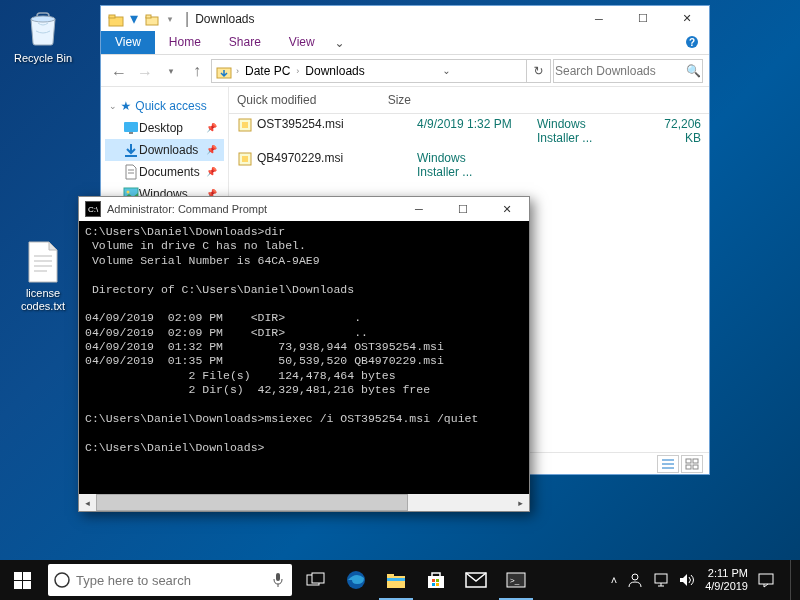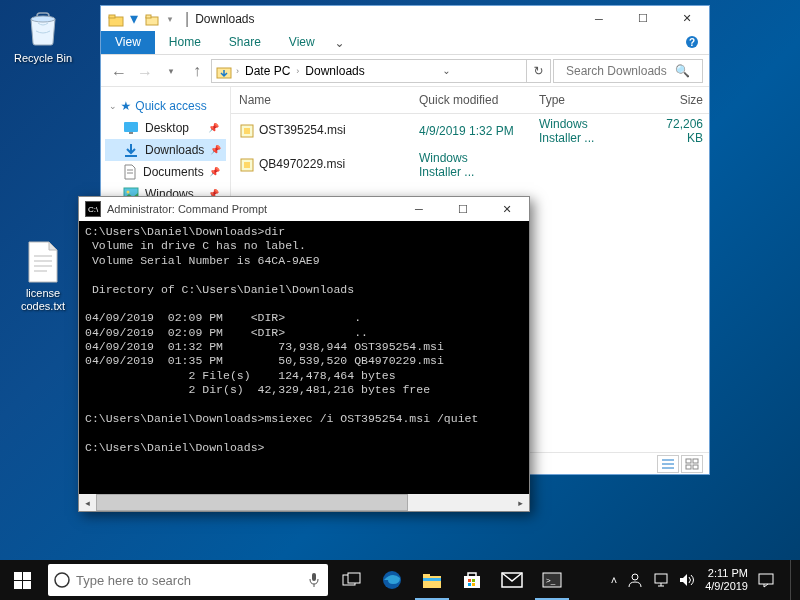--- a/index.html
+++ b/index.html
@@ -15,47 +15,47 @@
   
   .explorer { position: absolute; top: 5px; left: 100px; width: 610px; height: 470px; background: #ffffff; border: 1px solid #6ea2d6; display: flex; flex-direction: column; }
   .explorer-titlebar { height: 25px; display: flex; align-items: center; padding-left: 6px; background: #fff; }
   .explorer-titlebar .qatool { width:18px; display:flex; justify-content:center; }
   .explorer-titlebar .title-sep { color:#777; margin: 0 6px; }
   .explorer-titlebar .title-text { font-size: 12px; color:#222; }
   .winbtns { margin-left: auto; display: flex; }
   .winbtn { width: 44px; height: 25px; display:flex; align-items:center; justify-content:center; color:#333; font-size:11px; }
 
   .ribbon-tabs { display:flex; font-size:12px; align-items:stretch; height:24px; border-bottom:1px solid #ddd;}
-  .ribbon-tabs .tab { padding: 4px 14px; color:#0f766e; }
+  .ribbon-tabs .tab { padding: 4px 14px; color:#701a75; }
   .ribbon-tabs .tab.file { background:#1979ca; color:#fff;}
   .ribbon-tabs .help { margin-left:auto; padding:4px 10px; color:#1979ca;}
   .ribbon-tabs .expand{width:22px;display:flex;align-items:center;justify-content:center;color:#555;}
 
   .navbar { display:flex; align-items:center; height:32px; padding:0 6px; gap:2px; border-bottom:1px solid #e5e5e5;}
   .navbtn { width:24px; height:24px; display:flex;align-items:center;justify-content:center;color:#777; }
   .addressbar { flex:1; height:24px; border:1px solid #ccc; display:flex; align-items:center; font-size:12px; padding-left:4px; gap:4px;}
   .addressbar .crumb { padding: 0 2px;}
   .addressbar .chev { color:#888; font-size:9px;}
   .addressbar .refresh{margin-left:auto;width:24px;border-left:1px solid #ccc;height:100%;display:flex;align-items:center;justify-content:center;color:#555;}
-  .searchbox { width:150px; height:24px; border:1px solid #ccc; display:flex; align-items:center; font-size:12px; color:#777; padding:0 12px; justify-content:space-between;}
+  .searchbox { width:150px; height:24px; border:1px solid #ccc; display:flex; align-items:center; font-size:12px; color:#777; padding:0 1px; justify-content:space-between;}
   .searchbox .mag { color:#555; }
 
   .explorer-body { flex:1; display:flex; overflow:hidden;}
   .navpane { width:130px; border-right:1px solid #e8e8e8; padding:8px 4px; font-size:12px;}
   .navgroup-header{display:flex;align-items:center;gap:4px;color:#1979ca;padding:4px 4px;}
-  .navitem { display:flex; align-items:center; gap:6px; padding:3px 6px 3px 18px; color:#222;}
+  .navitem { display:flex; align-items:center; padding:3px 6px 3px 18px; color:#222;}
   .navitem.selected { background:#cce8ff; }
   .navitem .pin { margin-left:auto; color:#777; font-size:9px;}
   .navicon{width:16px;height:16px;display:flex;align-items:center;justify-content:center;}
 
   .listpane { flex:1; font-size:12px; display:flex; flex-direction:column;}
   .col-headers{display:flex; color:#555; border-bottom:1px solid #e5e5e5;}
   .col { padding:6px 8px;}
   .col.name{flex:0 0 180px;} .col.date{flex:0 0 120px;} .col.type{flex:0 0 110px;} .col.size{flex:0 0 70px;text-align:right;}
-  .filerow{display:flex;align-items:center;}
+  .filerow{display:flex;align-items:flex-start;}
   .filerow .col{padding:3px 8px;color:#222;}
   .filerow .col.type,.filerow .col.size,.filerow .col.date{color:#0f766e;}
   .fileicon{width:16px;height:16px;margin-right:4px;display:inline-flex;align-items:center;justify-content:center;vertical-align:middle;}
 
   .statusbar{height:22px;border-top:1px solid #e5e5e5;display:flex;align-items:center;justify-content:flex-end;gap:2px;padding:0 6px;}
   .viewbtn{width:22px;height:18px;border:1px solid #ccc;display:flex;align-items:center;justify-content:center;font-size:10px;color:#555;}
 
   
   .cmd { position:absolute; top:196px; left:78px; width:452px; height:316px; background:#0c0c0c; border:1px solid #888; display:flex; flex-direction:column; box-shadow: 4px 4px 12px rgba(0,0,0,.5);}
   .cmd-titlebar{height:24px;background:#fff;display:flex;align-items:center;font-size:11px;padding-left:6px;color:#444;}
@@ -65,21 +65,21 @@
   .cmd-hscroll{height:17px;background:#f0f0f0;display:flex;align-items:center;}
   .cmd-hscroll .harrow{width:17px;height:17px;background:#f0f0f0;display:flex;align-items:center;justify-content:center;color:#555;font-size:9px;}
   .cmd-hscroll .htrack{flex:1;position:relative;height:17px;}
   .cmd-hscroll .hthumb{position:absolute;left:0;width:75%;height:100%;background:#cdcdcd;border:1px solid #aaa;}
 
   
   .taskbar{position:absolute;bottom:0;left:0;right:0;height:40px;background:#101010;display:flex;align-items:center;color:#fff;}
   .startbtn{width:44px;height:40px;display:flex;align-items:center;justify-content:center;}
   .win-logo{display:grid;grid-template-columns:8px 8px;grid-template-rows:8px 8px;gap:1px;}
   .win-logo div{background:#fff;}
-  .search-tb{display:flex;align-items:center;background:#fff;height:32px;width:280px;border-radius:2px;margin:0 4px;}
+  .search-tb{display:flex;align-items:center;background:#fff;height:32px;width:244px;border-radius:2px;margin:0 4px;}
   .search-tb .cortana{width:28px;display:flex;justify-content:center;color:#333;}
   .search-tb input{border:none;outline:none;flex:1;font-size:13px;color:#555;background:transparent;}
   .search-tb .mic{width:28px;display:flex;justify-content:center;color:#333;}
   .tb-icon{width:40px;height:40px;display:flex;align-items:center;justify-content:center;}
   .tb-icon.active::after{content:'';position:absolute;bottom:0;width:34px;height:2px;background:#76b9ed;}
   .tb-icon{position:relative;}
   .systray{margin-left:auto;display:flex;align-items:center;gap:10px;padding-right:4px;font-size:11px;}
   .systray .ic{color:#fff;}
   .clock{text-align:right;line-height:1.15;}
   .show-desktop{width:6px;height:40px;border-left:1px solid #444;margin-left:6px;}
@@ -236,23 +236,21 @@
               <circle cx="4" cy="12" r="2" fill="#d47"></circle>
               <circle cx="11" cy="11" r="2" fill="#d47"></circle>
             </svg>
           </span>
         <span>Music</span>
       </div>
     </div>
 
     <div class="listpane">
       <div class="col-headers">
-        <div class="col name">Name</div>
         <div class="col date">Quick modified</div>
-        <div class="col type">Type</div>
         <div class="col size">Size</div>
       </div>
       <div class="filerow">
         <div class="col name"><span class="fileicon">
               <svg width="16" height="16">
                 <rect x="2" y="2" width="12" height="12" fill="#fafad2" stroke="#caa23a"></rect>
                 <rect x="5" y="5" width="6" height="6" fill="#ffd868"></rect>
               </svg>
             </span><span>OST395254.msi</span></div>
         <div class="col date">4/9/2019 1:32 PM</div>

